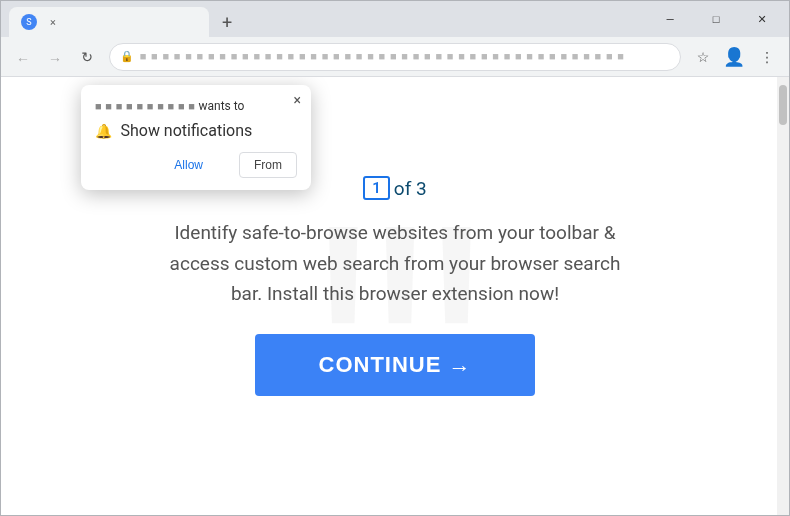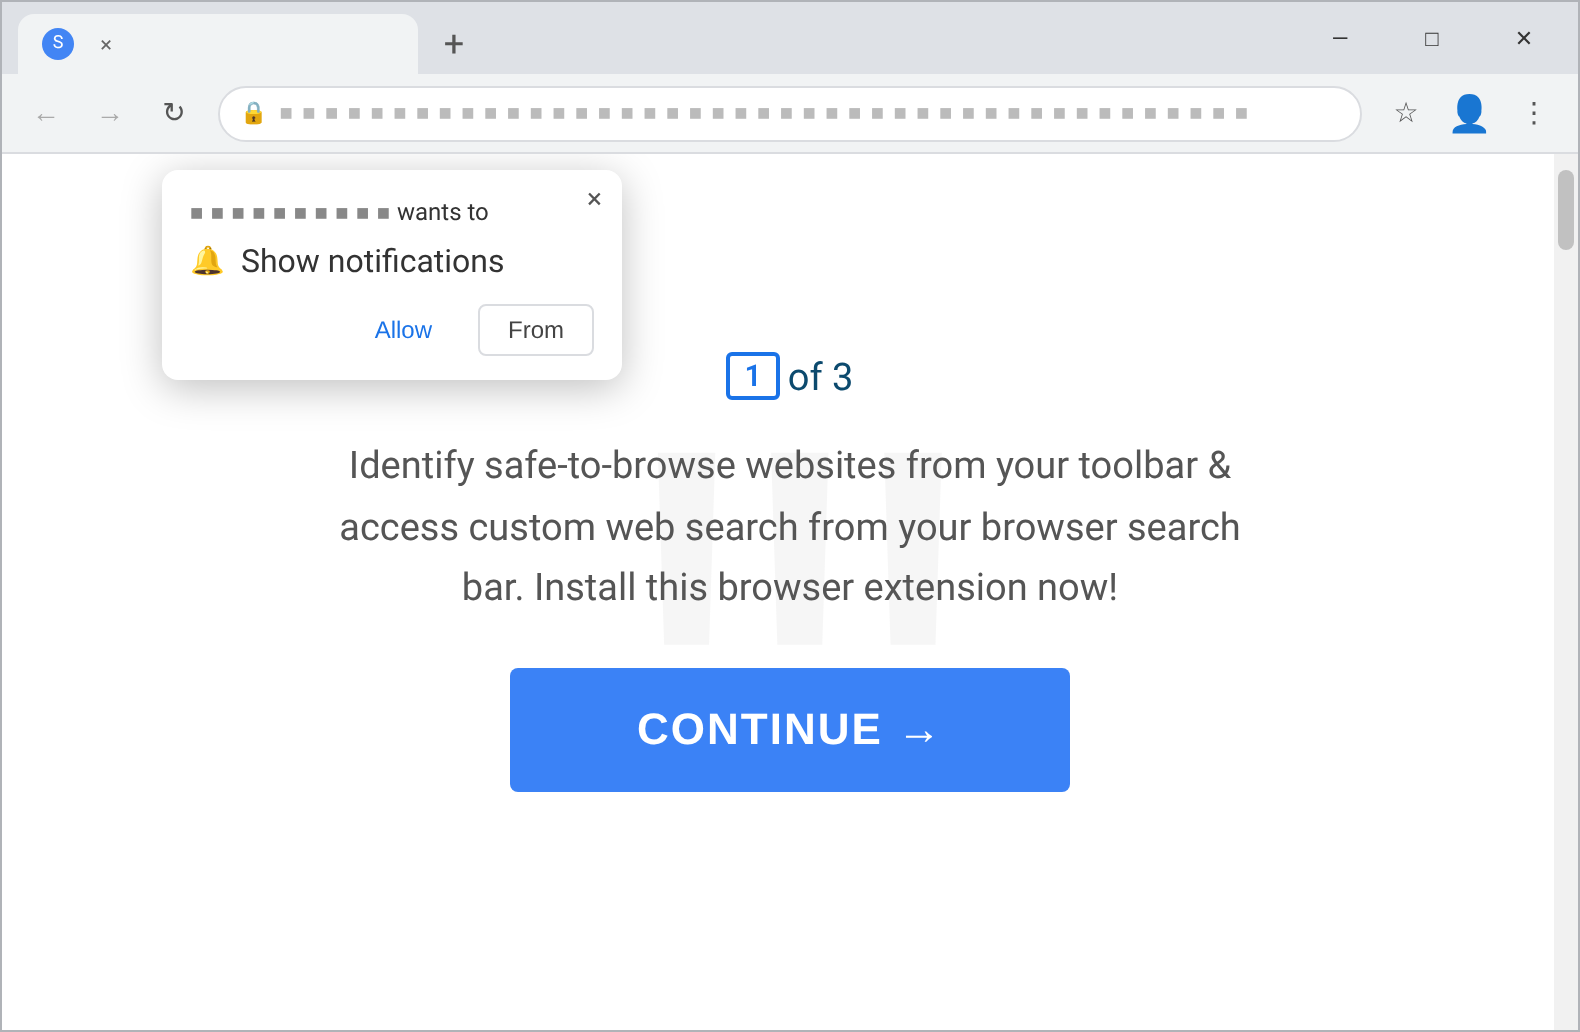--- a/index.html
+++ b/index.html
@@ -261,21 +261,21 @@
     }
 
     .popup-notif-label {
       font-size: 16px;
       color: #333;
     }
 
     .popup-buttons {
       display: flex;
       justify-content: flex-end;
-      gap: 8px;
+      gap: 21px;
       align-items: flex-end;
     }
 
     .popup-btn {
       padding: 5px 14px;
       border-radius: 4px;
       font-size: 12px;
       cursor: pointer;
       border: 1px solid transparent;
       font-weight: 500;

